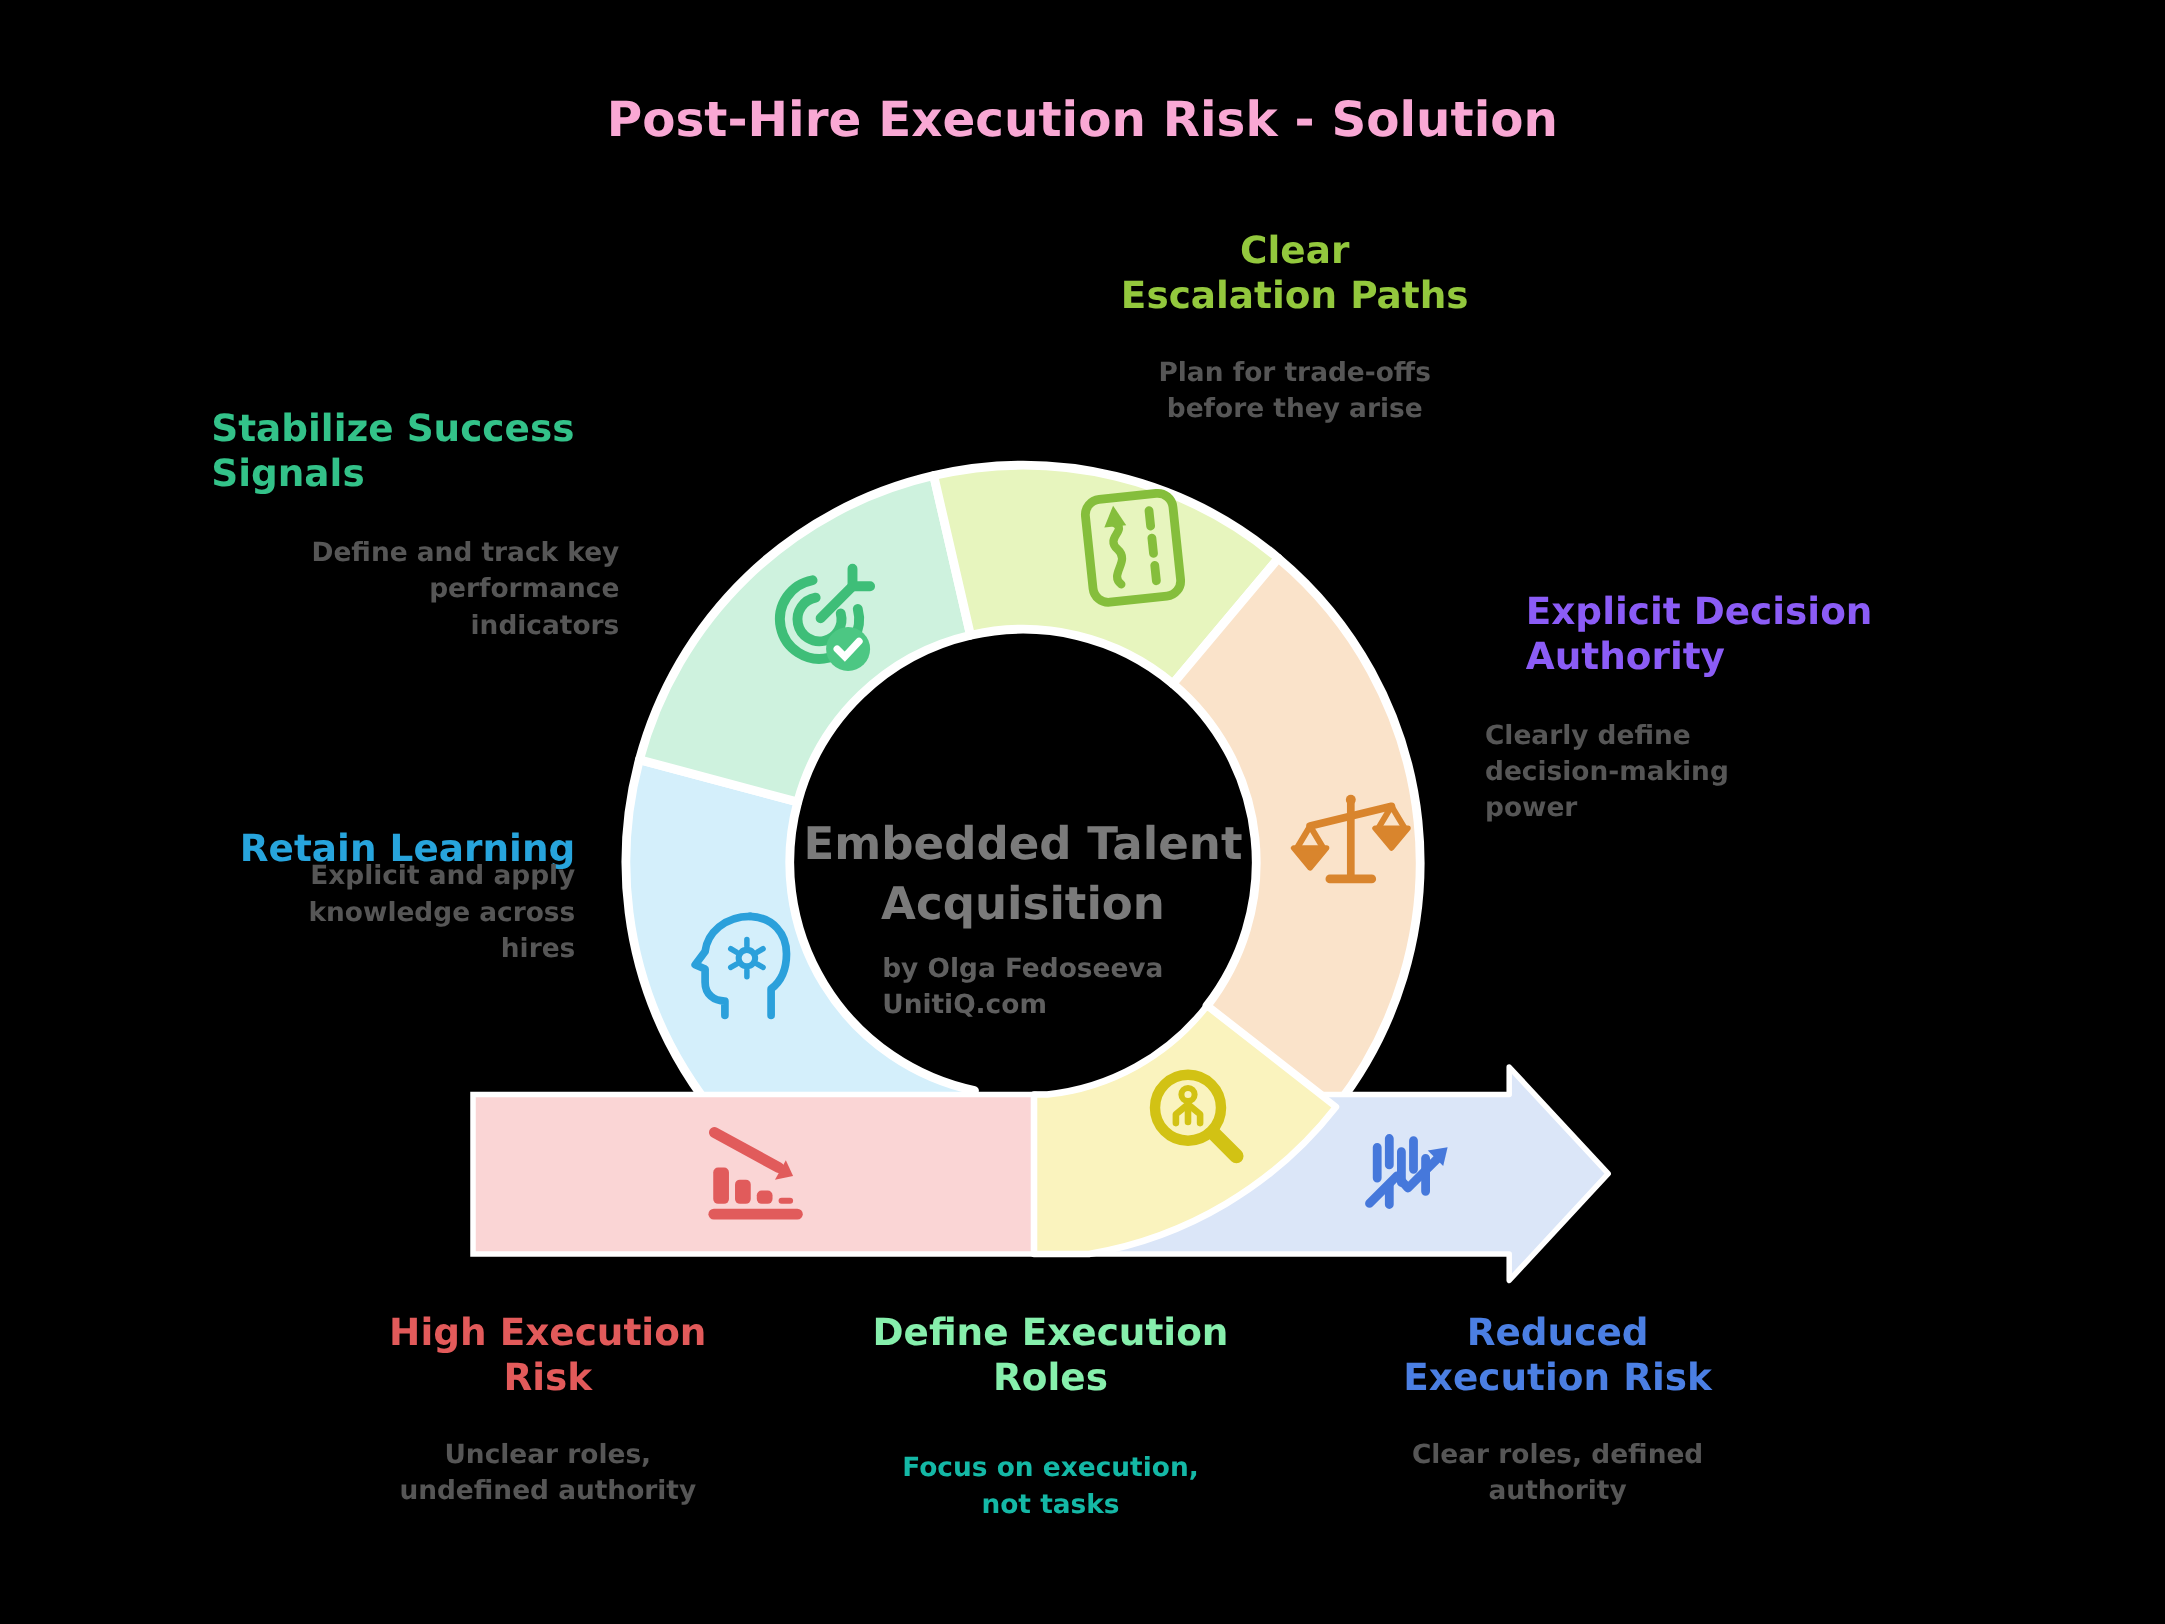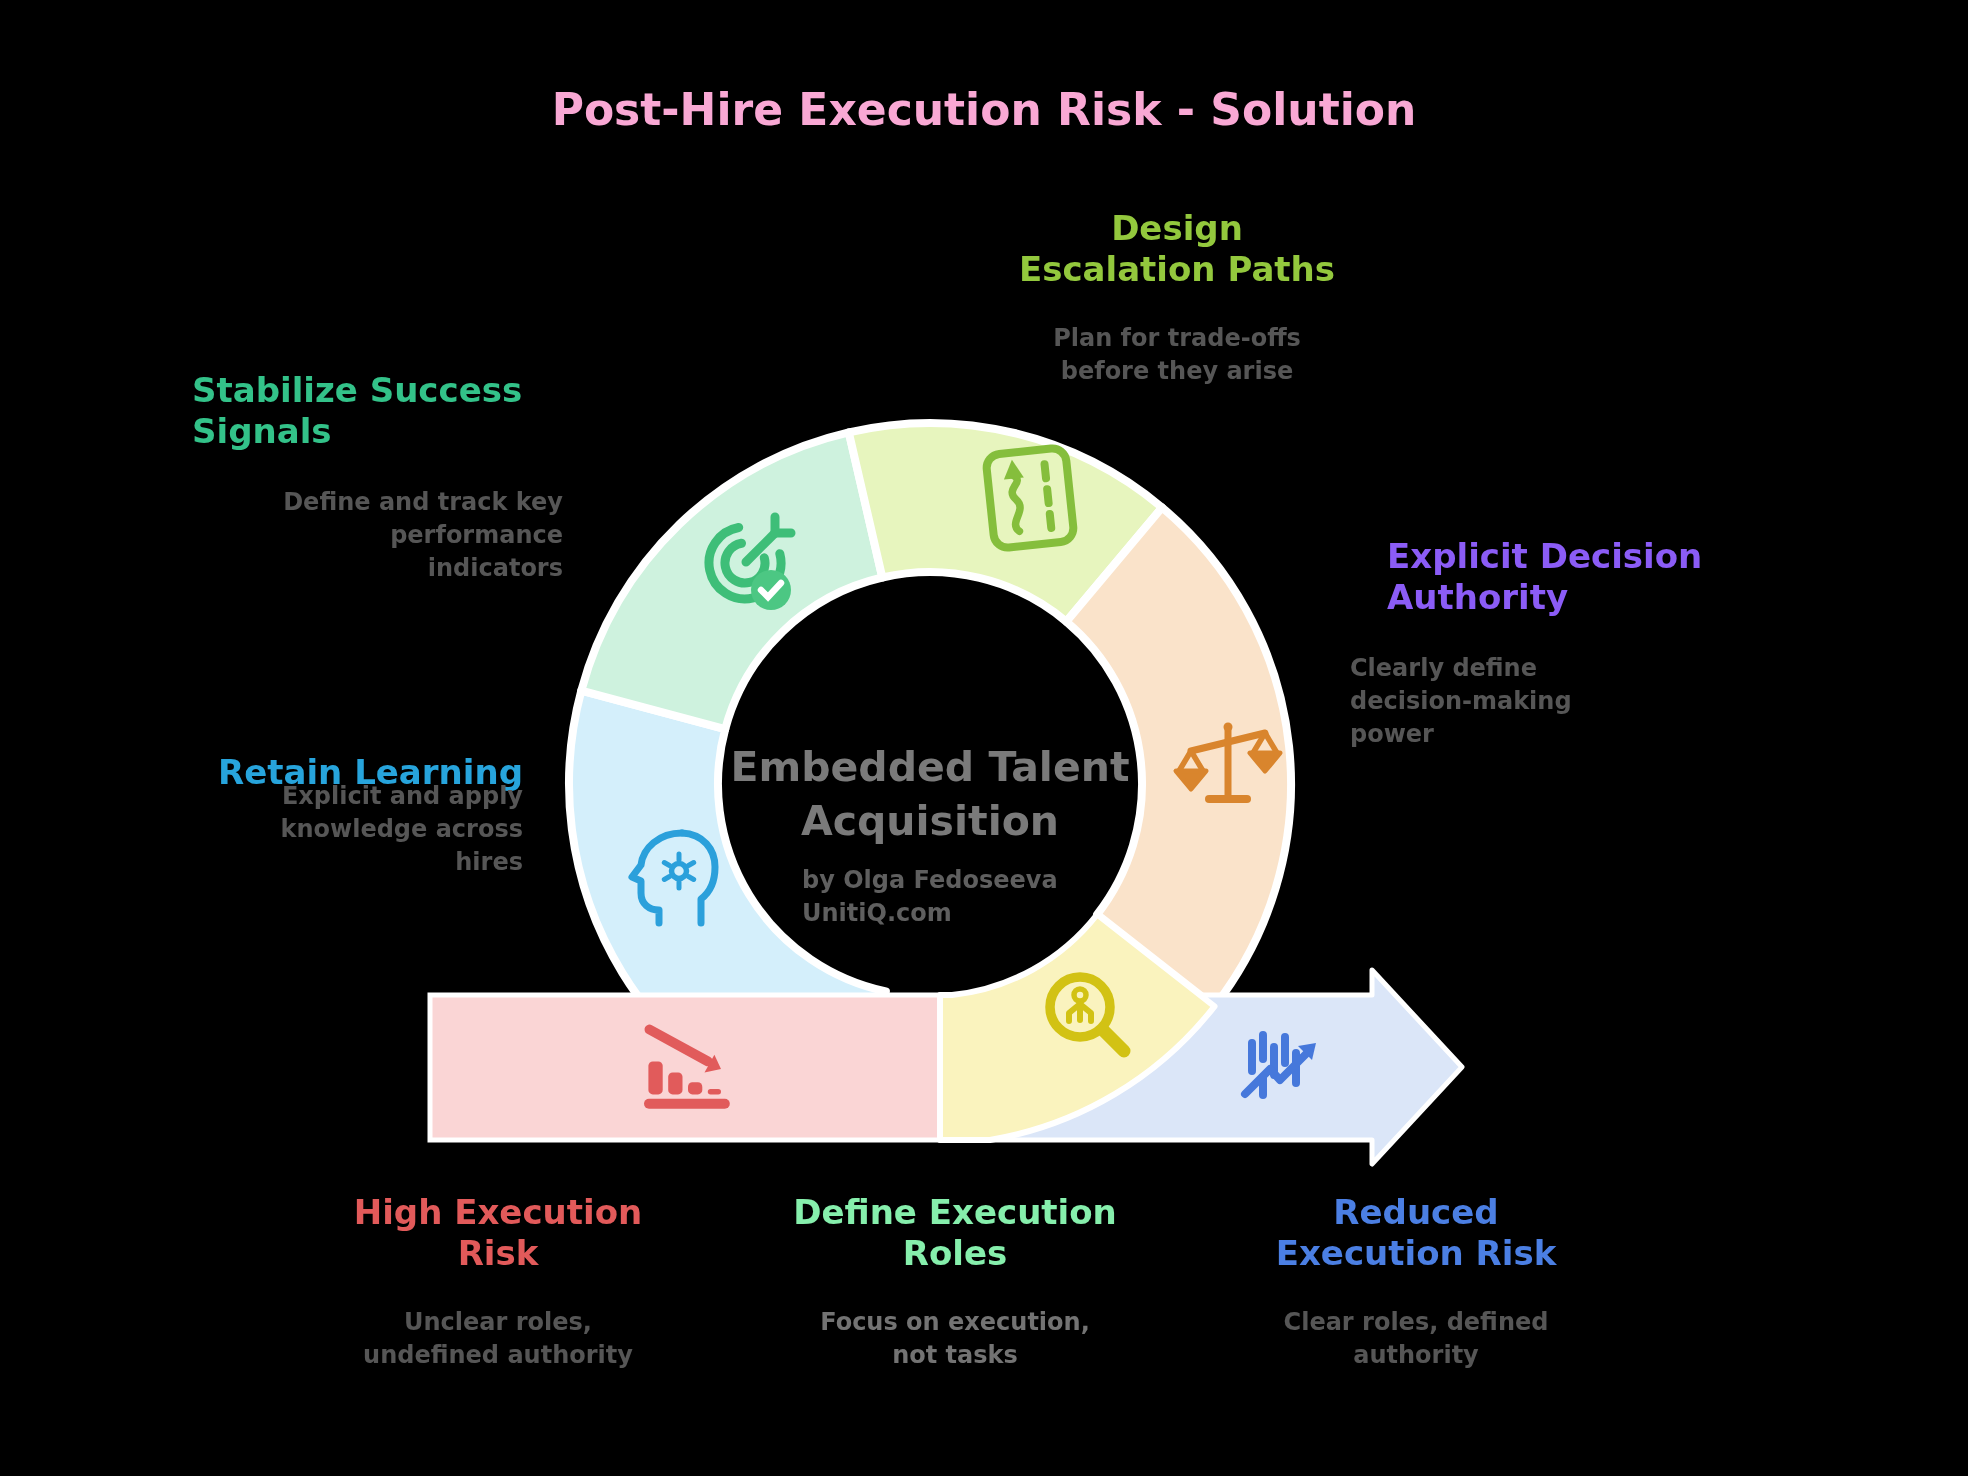--- a/index.html
+++ b/index.html
@@ -99,21 +99,21 @@
 
     <g transform="translate(1282,1067)" fill="none" stroke-width="8" stroke-linecap="round" stroke-linejoin="round" stroke="#4678DB">
       <path d="M-30,-24 L-30,4 M-19,-32 L-19,-8 M-8,-20 L-8,8 M3,-30 L3,-4 M14,-14 L14,16 M-19,10 L-19,28"></path>
       <path d="M-37,27 L-12,2 L-2,13 L25,-14"></path>
       <path d="M34,-24 L16,-21 L30,-7 Z" stroke="none" fill="#4678DB"></path>
     </g>
   </svg>
 
   <div id="main-title" class="txt" style="color: #f9a8d4;">Post-Hire Execution Risk - Solution</div>
 
-  <div id="design-heading" class="txt heading" style="color: rgb(147, 200, 61);">Design
+  <div id="design-heading" class="txt heading" style="color: rgb(147, 200, 61);">Clear
 Escalation Paths</div>
   <div id="design-sub" class="txt sub" style="color: rgb(86, 86, 86);">Plan for trade-offs
 before they arise</div>
 
   <div id="stabilize-heading" class="txt heading" style="color: rgb(51, 194, 137);">Stabilize Success
 Signals</div>
   <div id="stabilize-sub" class="txt sub" style="color: rgb(86, 86, 86);">Define and track key
 performance
 indicators</div>
 
@@ -128,21 +128,21 @@
 decision-making
 power</div>
 
   <div id="high-heading" class="txt heading" style="color: rgb(226, 90, 90);">High Execution
 Risk</div>
   <div id="high-sub" class="txt sub" style="color: rgb(86, 86, 86);">Unclear roles,
 undefined authority</div>
 
   <div id="define-heading" class="txt heading" style="color: #86efac; text-align: center;">Define Execution
 Roles</div>
-  <div id="define-sub" class="txt sub" style="color: #737373;">Focus on execution,
+  <div id="define-sub" class="txt sub" style="color: #14b8a6; margin-top: 12px;">Focus on execution,
 not tasks</div>
 
   <div id="reduced-heading" class="txt heading" style="color: rgb(75, 127, 227);">Reduced
 Execution Risk</div>
   <div id="reduced-sub" class="txt sub" style="color: rgb(86, 86, 86);">Clear roles, defined
 authority</div>
 
   <div id="center-heading" class="txt" style="color: rgb(122, 122, 122);">Embedded Talent
 Acquisition</div>
   <div id="center-byline" class="txt" style="color: rgb(95, 95, 95);">by Olga Fedoseeva

